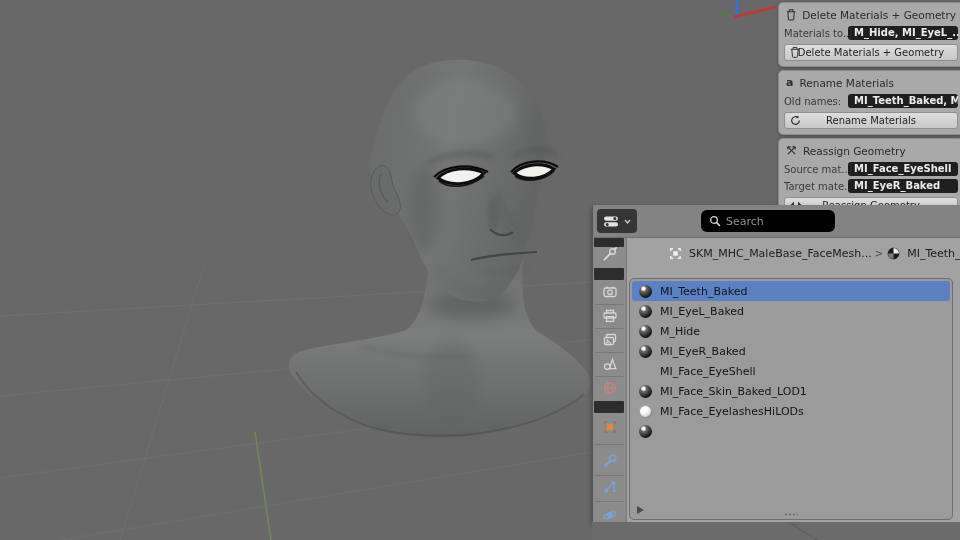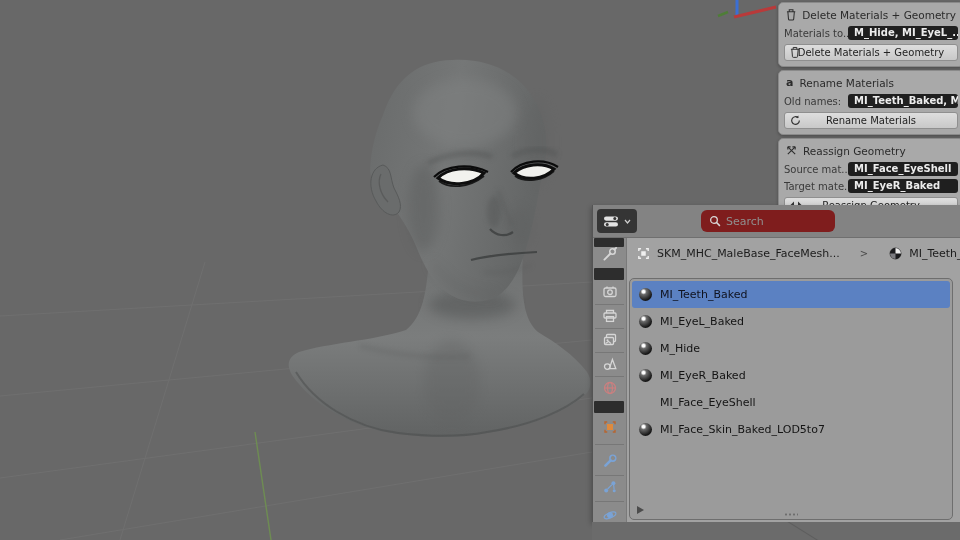--- a/index.html
+++ b/index.html
@@ -17,33 +17,33 @@
   .op-label{width:64px;flex:none;font-size:10px;color:#3a3a3a;white-space:nowrap;overflow:hidden;}
   .op-field{flex:1;background:#1f1f1f;border-radius:3px;color:#ececec;font-size:10px;font-weight:bold;height:14px;line-height:14px;padding:0 6px;white-space:nowrap;overflow:hidden;}
   .op-button{display:flex;align-items:center;background:linear-gradient(#dedede,#c8c8c8);border:1px solid #8f8f8f;border-radius:3px;height:15px;margin-top:3px;position:relative;color:#222;font-size:10px;cursor:default;}
   .op-button .btn-icon{position:absolute;left:5px;top:1px;display:flex;align-items:center;height:12px;}
   .op-button .btn-label{flex:1;text-align:center;white-space:nowrap;overflow:hidden;}
   .glyph-a{font-size:11px;font-weight:bold;color:#2b2b2b;line-height:10px;}
   
   .props{position:absolute;left:592px;top:205px;width:368px;height:317px;background:#a2a2a2;border-left:1px solid #545454;display:flex;flex-direction:column;box-shadow:-1px 2px 5px rgba(0,0,0,.25);}
   .props-header{height:32px;flex:none;background:#838383;position:relative;border-bottom:1px solid #6f6f6f;}
   .editor-type-btn{position:absolute;left:4px;top:4px;width:40px;height:24px;background:#353535;border-radius:4px;display:flex;align-items:center;justify-content:center;gap:3px;}
-  .search-box{position:absolute;left:108px;top:5px;width:118px;height:22px;background:#7f1d1d;border-radius:6px;display:flex;align-items:center;gap:5px;padding:0 8px;}
+  .search-box{position:absolute;left:108px;top:5px;width:118px;height:22px;background:#000000;border-radius:6px;display:flex;align-items:center;gap:5px;padding:0 8px;}
   .search-text{color:#909090;font-size:11px;}
   .props-body{flex:1;display:flex;position:relative;min-height:0;}
   .tab-col{width:33px;flex:none;background:#8b8b8b;position:relative;border-right:1px solid #7a7a7a;}
   .tab{position:absolute;left:4px;width:25px;height:24px;display:flex;align-items:center;justify-content:center;}
   .tab-sep{position:absolute;left:1px;width:30px;background:#2d2d2d;border-radius:1px;}
   .hline{position:absolute;left:2px;width:29px;height:1px;background:rgba(50,50,50,.22);}
   .main-col{flex:1;position:relative;min-width:0;}
-  .breadcrumb{height:30px;display:flex;align-items:center;gap:20px;padding-left:9px;font-size:11px;color:#1c1c1c;white-space:nowrap;overflow:hidden;}
+  .breadcrumb{height:30px;display:flex;align-items:center;gap:3px;padding-left:9px;font-size:11px;color:#1c1c1c;white-space:nowrap;overflow:hidden;margin-left:32px;}
   .crumb{display:flex;align-items:center;gap:6px;}
   .crumb-sep{color:#4c4c4c;font-size:10px;}
   .mat-list{position:absolute;left:2px;right:8px;top:40px;bottom:2px;background:#9b9b9b;border:1px solid #6e6e6e;border-radius:5px;padding:2px 2px;overflow:hidden;}
-  .mat-row{display:flex;align-items:center;height:27px;padding:0 7px;border-radius:3px;}
+  .mat-row{display:flex;align-items:center;height:20px;padding:0 7px;border-radius:3px;}
   .mat-row.selected{background:#5b81c2;}
   .sph{width:13px;height:13px;border-radius:50%;margin-right:8px;flex:none;}
   .sph.dark{background:radial-gradient(circle at 35% 28%, #ffffff 0 10%, #6a6a6a 24%, #161616 70%);}
   .sph.light{background:radial-gradient(circle at 35% 28%, #ffffff 0 28%, #e4e4e4 55%, #8f8f8f 100%);box-shadow:inset 0 0 0 1px rgba(80,80,80,.55);}
   .sph.none{background:transparent;box-shadow:none;}
   .mat-label{font-size:11px;color:#141414;white-space:nowrap;overflow:hidden;}
   .mat-row.selected .mat-label{color:#10131f;}
   .expand-tri{position:absolute;left:7px;bottom:5px;width:0;height:0;border-left:7px solid #4c4c4c;border-top:4px solid transparent;border-bottom:4px solid transparent;}
   .grip-dots{position:absolute;left:50%;bottom:3px;transform:translateX(-50%);width:14px;height:3px;
     background:radial-gradient(circle,#6e6e6e 1px,transparent 1.2px);background-size:4px 3px;}
@@ -345,21 +345,28 @@
               <div class="mat-row">
                 <span class="sph dark"></span>
                 <span class="mat-label">MI_EyeR_Baked</span>
               </div>
               <div class="mat-row">
                 <span class="sph none"></span>
                 <span class="mat-label">MI_Face_EyeShell</span>
               </div>
               <div class="mat-row">
                 <span class="sph dark"></span>
-                <span class="mat-label">MI_Face_Skin_Baked_LOD5to7</span>
+                <span class="mat-label">MI_Face_Skin_Baked_LOD1</span>
+              </div>
+              <div class="mat-row">
+                <span class="sph light"></span>
+                <span class="mat-label">MI_Face_EyelashesHiLODs</span>
+              </div>
+              <div class="mat-row">
+                <span class="sph dark"></span>
               </div>
             </div>
           <div class="expand-tri"></div>
           <div class="grip-dots"></div>
         </div>
       </div>
     </div>
   </div>
 
   <div class="below-strip"></div>

